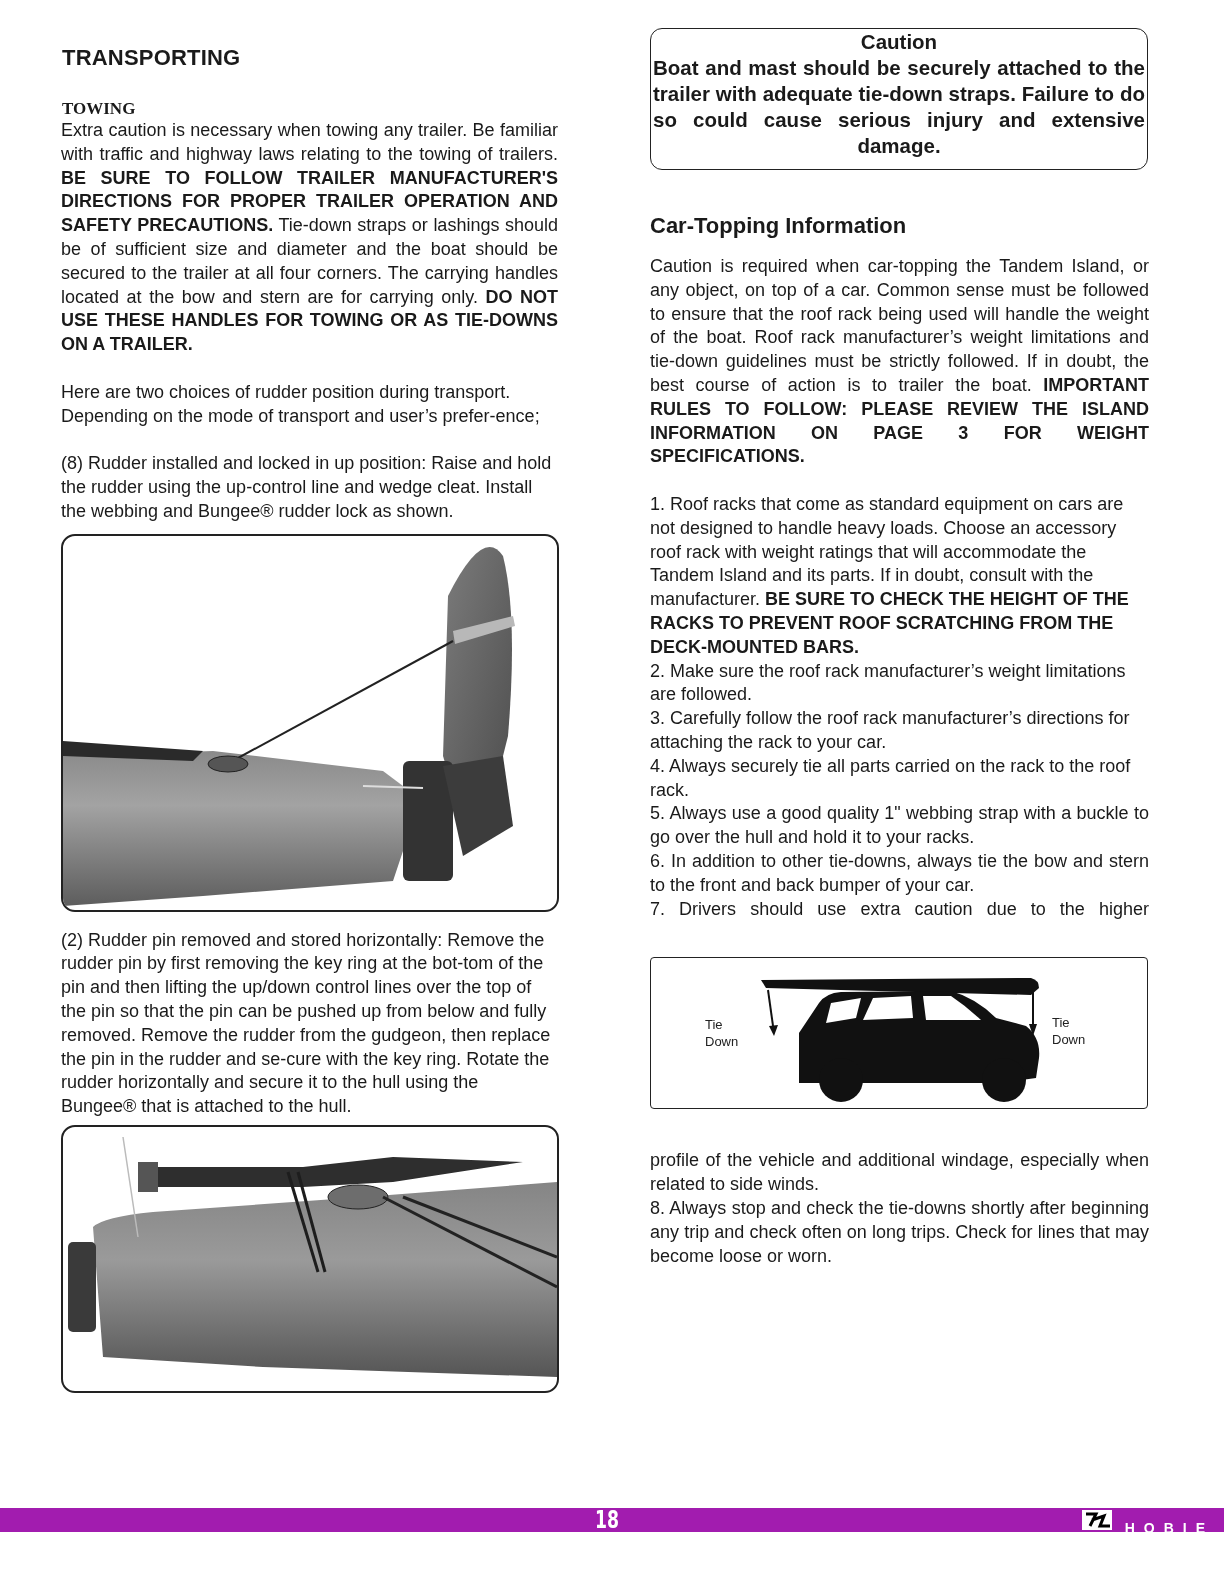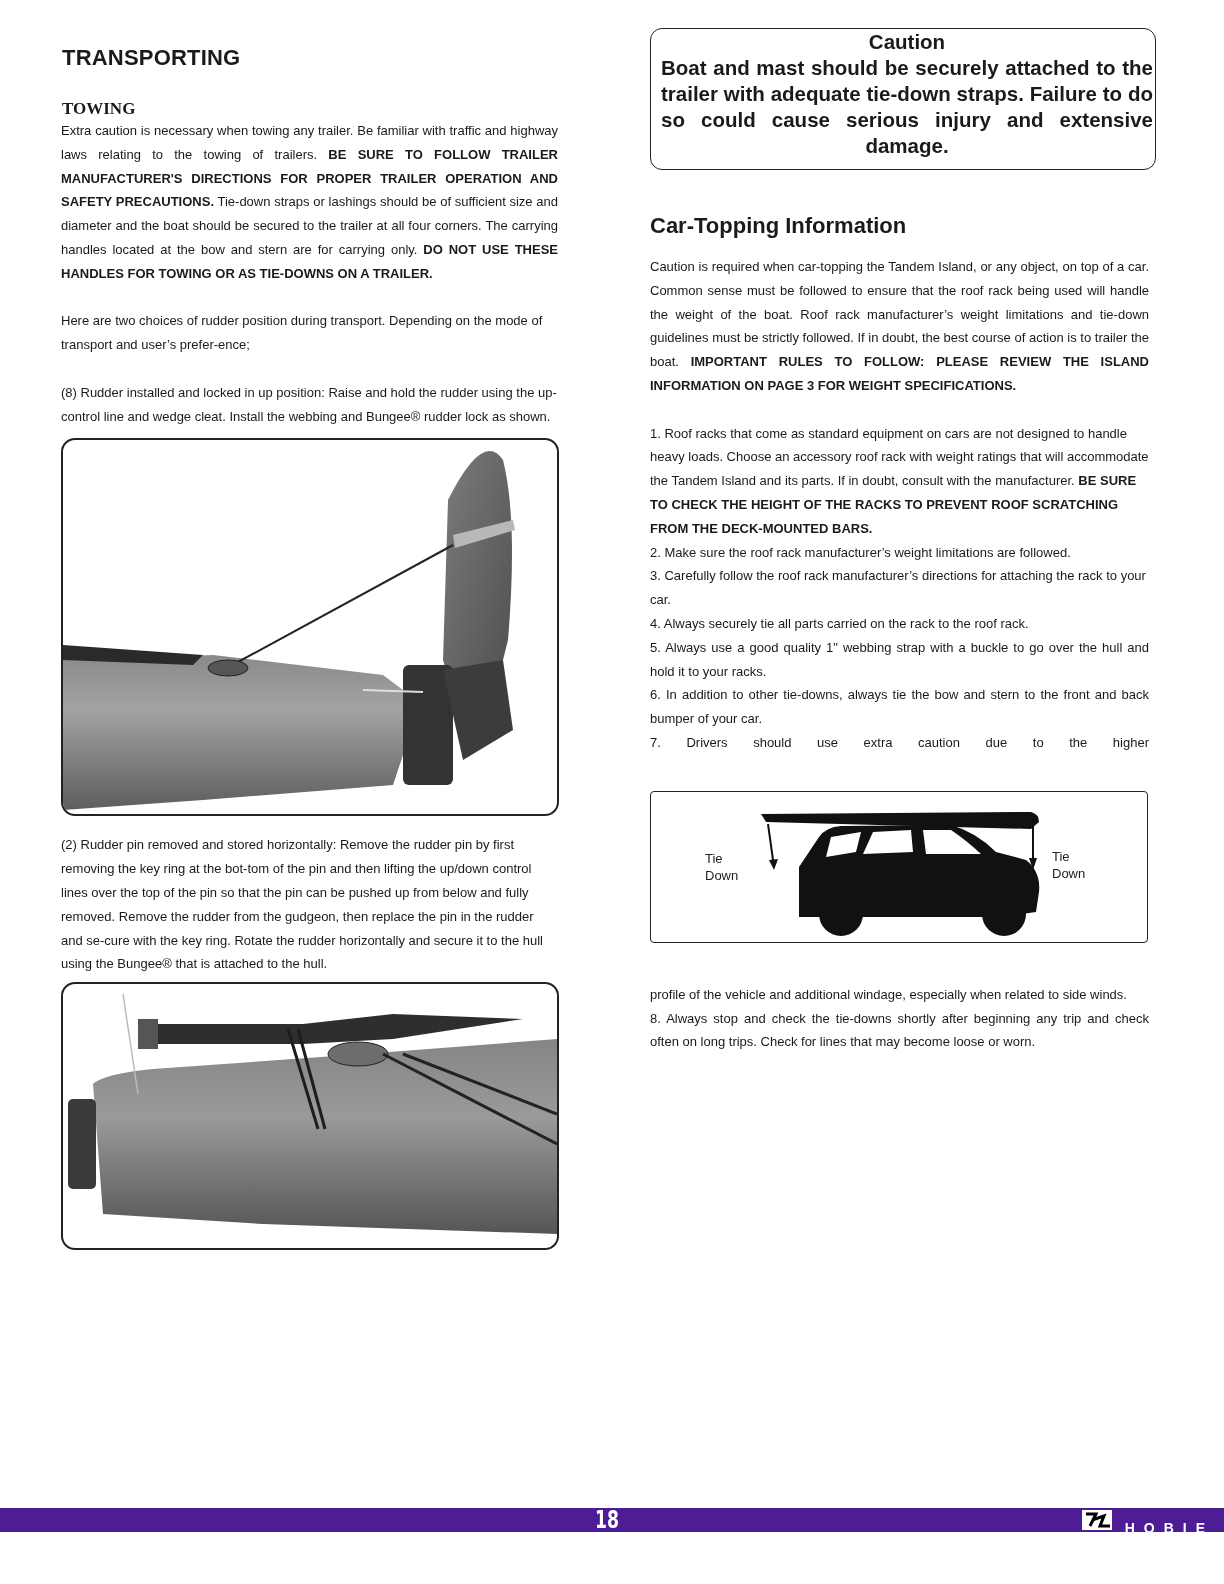--- a/index.html
+++ b/index.html
@@ -3,33 +3,33 @@
 <meta charset="utf-8">
 <style>
   html, body { margin:0; padding:0; background:#fff; }
   body { width:1224px; height:1584px; position:relative; overflow:hidden;
          font-family:"Liberation Sans", sans-serif; color:#1a1a1a; }
   .col { position:absolute; }
   .left { left:61px; top:40px; width:497px; }
   .right { left:650px; top:28px; width:499px; }
   h1.section { font-size:22px; font-weight:bold; margin:5px 0 0 1px; letter-spacing:0.2px; }
   h2.sub { font-size:17px; font-weight:bold; margin:28px 0 0 1px;font-family:Liberation Serif, serif; }
-  p { margin:0; font-size:13px; line-height:23.8px; }
+  p { margin:0; font-size:18px; line-height:23.8px; }
   .just { text-align:justify; }
   b { font-weight:bold; }
   .gap { height:23.8px; }
   .photo { border:2px solid #222; border-radius:14px; overflow:hidden; position:relative; background:#fff; }
   .caution { border:1.5px solid #222; border-radius:12px; text-align:center; font-weight:bold;
-             font-size:20.5px; line-height:26px; padding:0 2px 10px 10px; }
+             font-size:20.5px; line-height:26px; padding:0 2px 10px 2px; }
   .caution .title { font-size:20.5px; }
   .caution .body { text-align:justify; text-align-last:center; }
   h2.cartop { font-size:22px; font-weight:bold; margin:43px 0 16px 0; }
   .car-box { border:1.5px solid #222; border-radius:4px; height:150px; position:relative; margin-top:36px; }
   .tie-label { position:absolute; font-size:13px; line-height:17px; color:#222; }
-  .footer { position:absolute; left:0; top:1508px; width:1224px; height:24px; background:#4c1d95; }
+  .footer { position:absolute; left:0; top:1508px; width:1224px; height:24px; background:#a21caf; }
   .footer .pagenum { position:absolute; left:592px; top:-2px; color:#fff; font-size:24px; font-weight:bold;
                      font-family:"DejaVu Sans Condensed","DejaVu Sans", sans-serif; transform:scaleX(0.8); }
   .footer .brand { position:absolute; right:10px; top:12px; color:#fff; font-size:14px; font-weight:bold;
                    letter-spacing:9px; }
   .footer .logo { position:absolute; right:112px; top:2px; width:30px; height:20px; background:#fff; }
 </style>
 </head>
 <body>
 
 <div class="col left">

